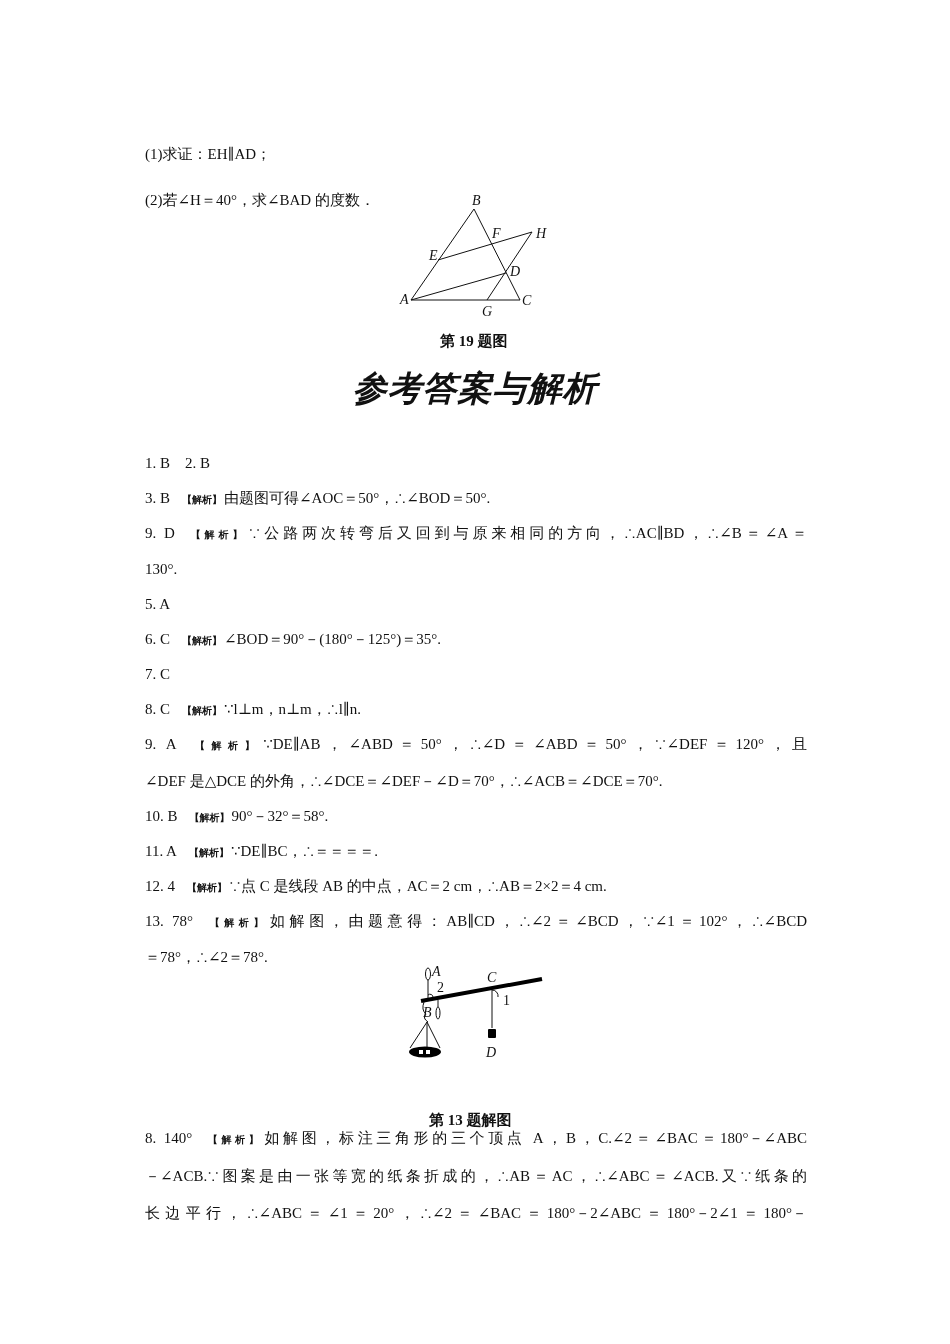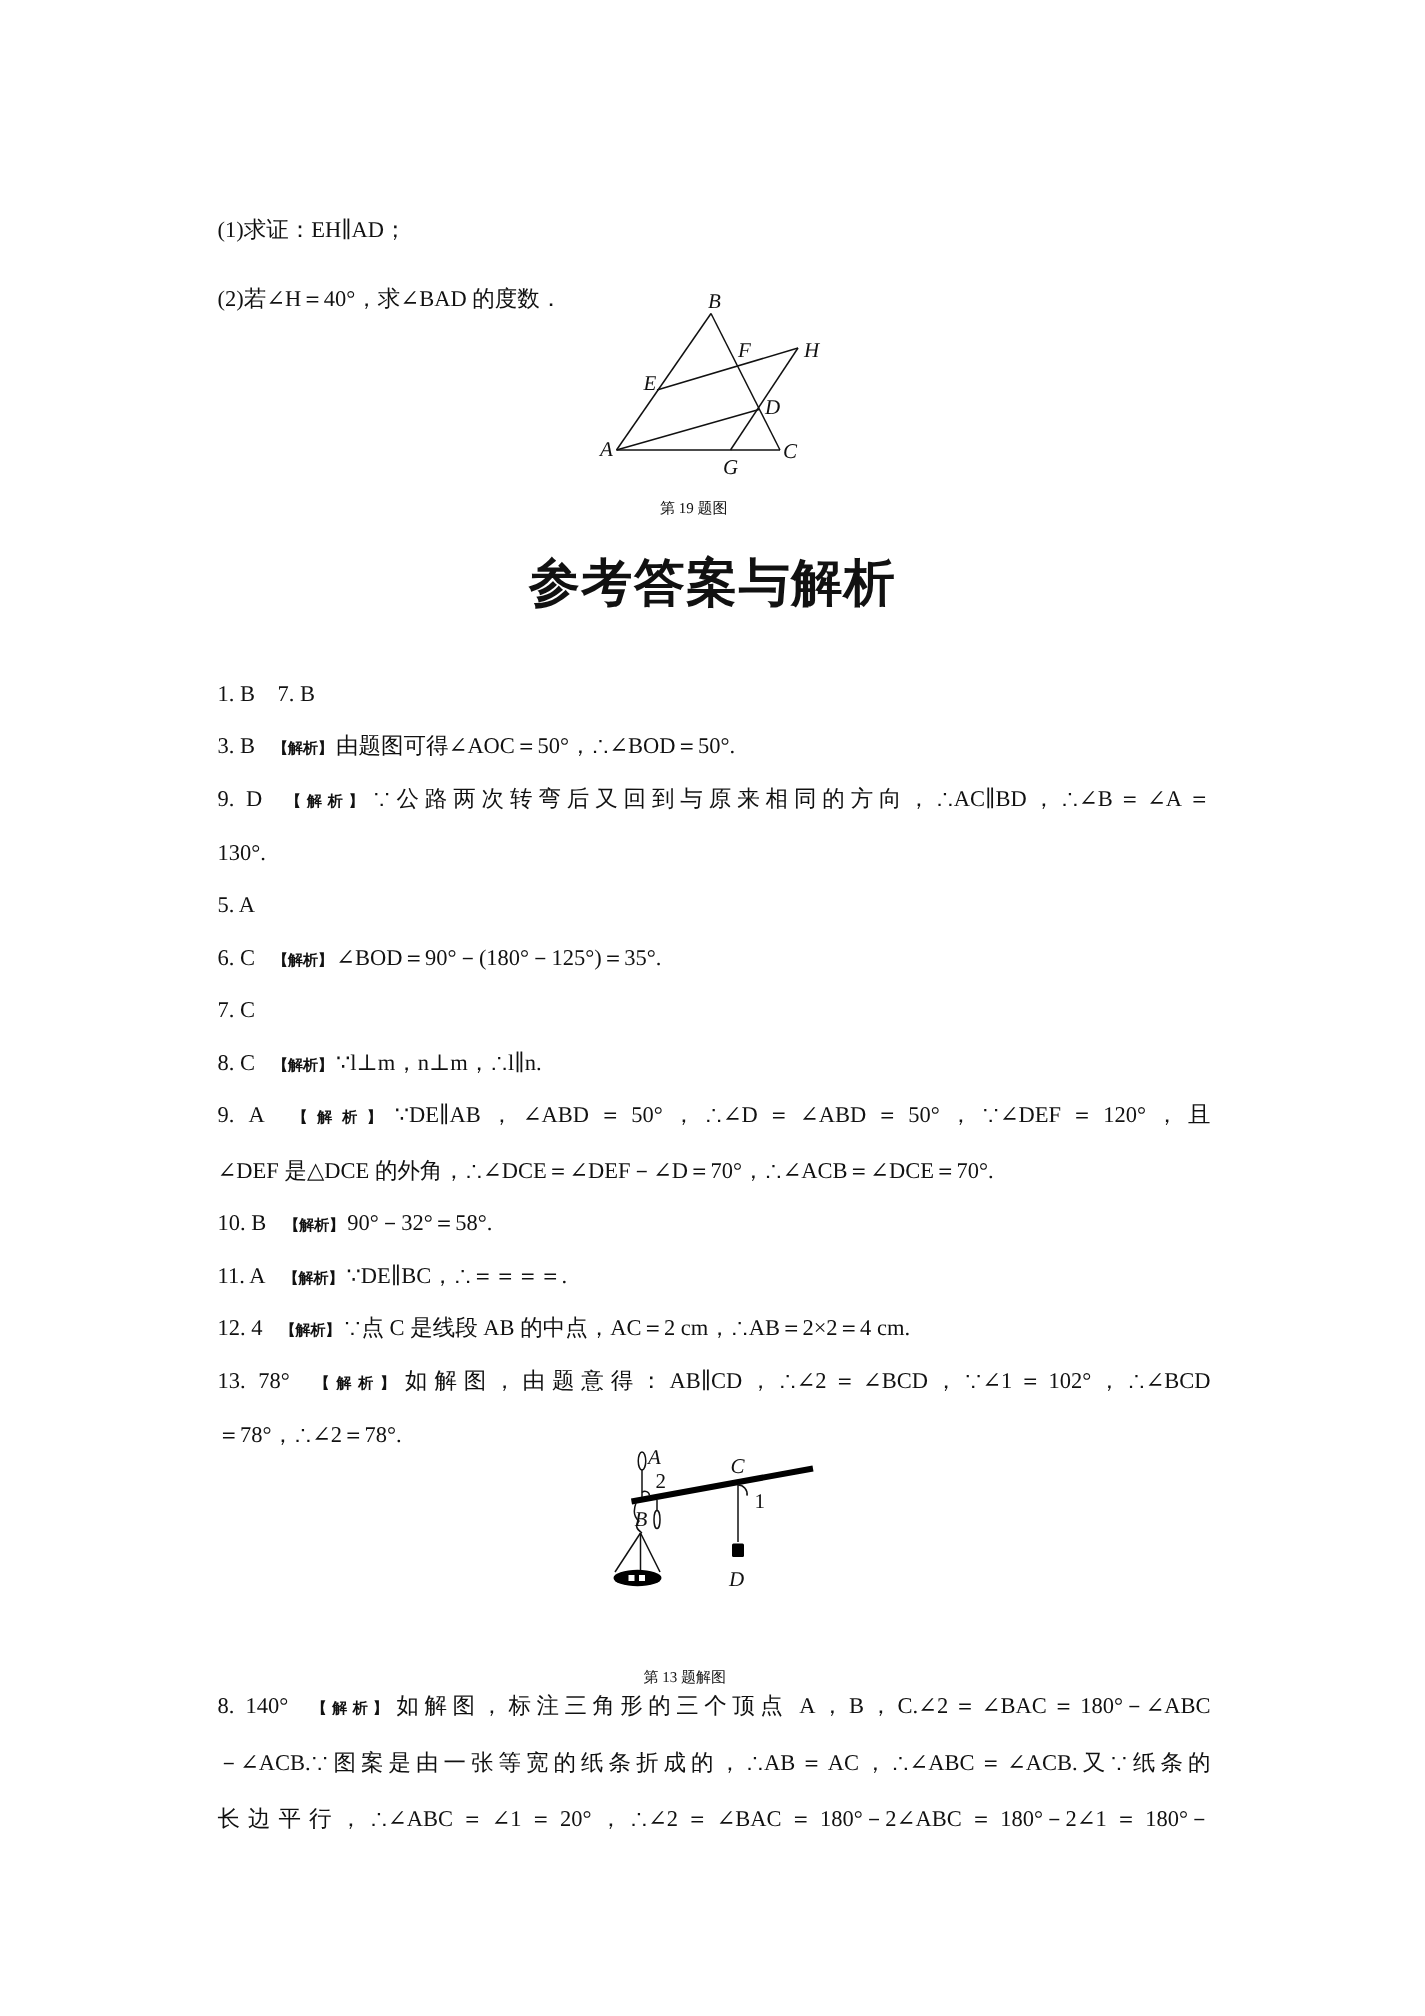--- a/index.html
+++ b/index.html
@@ -1,23 +1,23 @@
 <!DOCTYPE html>
 <html><head>
 <meta charset="utf-8">
 <style>
   html, body { margin: 0; padding: 0; background: #ffffff; }
   body { width: 950px; height: 1344px; position: relative; overflow: hidden;
          font-family: "Liberation Serif", "DejaVu Serif", serif; color: #111; }
   .line { position: absolute; left: 145px; font-size: 15px; white-space: nowrap; line-height: 20px; margin-top: 16px; }
   .full { width: 662px; text-align: justify; text-align-last: justify; }
   .tag { font-family: "DejaVu Sans", sans-serif; font-weight: bold; font-size: 10px; margin-left: 12px; margin-right: 2px; }
-  .caption { position: absolute; font-size: 10px; white-space: nowrap; }
+  .caption { position: absolute; font-size: 15px; white-space: nowrap; font-weight: bold; }
   .title { position: absolute; top: 366px; left: 0; width: 950px; text-align: center;
-           font-family: "DejaVu Sans", sans-serif; font-weight: bold; font-size: 34px; letter-spacing: 1px; }
+           font-family: "DejaVu Sans", sans-serif; font-weight: bold; font-size: 34px; letter-spacing: 1px; font-style: italic; }
   svg text { font-family: "Liberation Serif", serif; font-style: italic; font-size: 14px; fill: #111; }
   svg .num { font-style: normal; }
 </style>
 </head>
 <body>
 
 <div class="line" style="top:128px">(1)求证：EH∥AD；</div>
 <div class="line" style="top:174px">(2)若∠H＝40°，求∠BAD 的度数．</div>
 
 <svg style="position:absolute; left:395px; top:190px;" width="160" height="130" viewBox="395 190 160 130">
@@ -35,21 +35,21 @@
   <text x="429" y="260">E</text>
   <text x="510" y="276">D</text>
   <text x="400" y="304">A</text>
   <text x="522" y="305">C</text>
   <text x="482" y="316">G</text>
 </svg>
 <div class="caption" style="left:440px; top:332px;">第 19 题图</div>
 
 <div class="title">参考答案与解析</div>
 
-<div class="line" style="top:437px"><span>1. B　7. B</span></div>
+<div class="line" style="top:437px"><span>1. B　2. B</span></div>
 <div class="line" style="top:472px"><span>3. B</span><span class="tag">【解析】</span><span>由题图可得∠AOC＝50°，∴∠BOD＝50°.</span></div>
 <div class="line full" style="top:507px"><span>9. D</span><span class="tag">【解析】</span><span>∵公路两次转弯后又回到与原来相同的方向，∴AC∥BD，∴∠B＝∠A＝</span></div>
 <div class="line" style="top:543px"><span>130°.</span></div>
 <div class="line" style="top:578px"><span>5. A</span></div>
 <div class="line" style="top:613px"><span>6. C</span><span class="tag">【解析】</span><span>∠BOD＝90°－(180°－125°)＝35°.</span></div>
 <div class="line" style="top:648px"><span>7. C</span></div>
 <div class="line" style="top:683px"><span>8. C</span><span class="tag">【解析】</span><span>∵l⊥m，n⊥m，∴l∥n.</span></div>
 <div class="line full" style="top:718px"><span>9. A</span><span class="tag">【解析】</span><span>∵DE∥AB，∠ABD＝50°，∴∠D＝∠ABD＝50°，∵∠DEF＝120°，且</span></div>
 <div class="line" style="top:755px"><span>∠DEF 是△DCE 的外角，∴∠DCE＝∠DEF－∠D＝70°，∴∠ACB＝∠DCE＝70°.</span></div>
 <div class="line" style="top:790px"><span>10. B</span><span class="tag">【解析】</span><span>90°－32°＝58°.</span></div>

